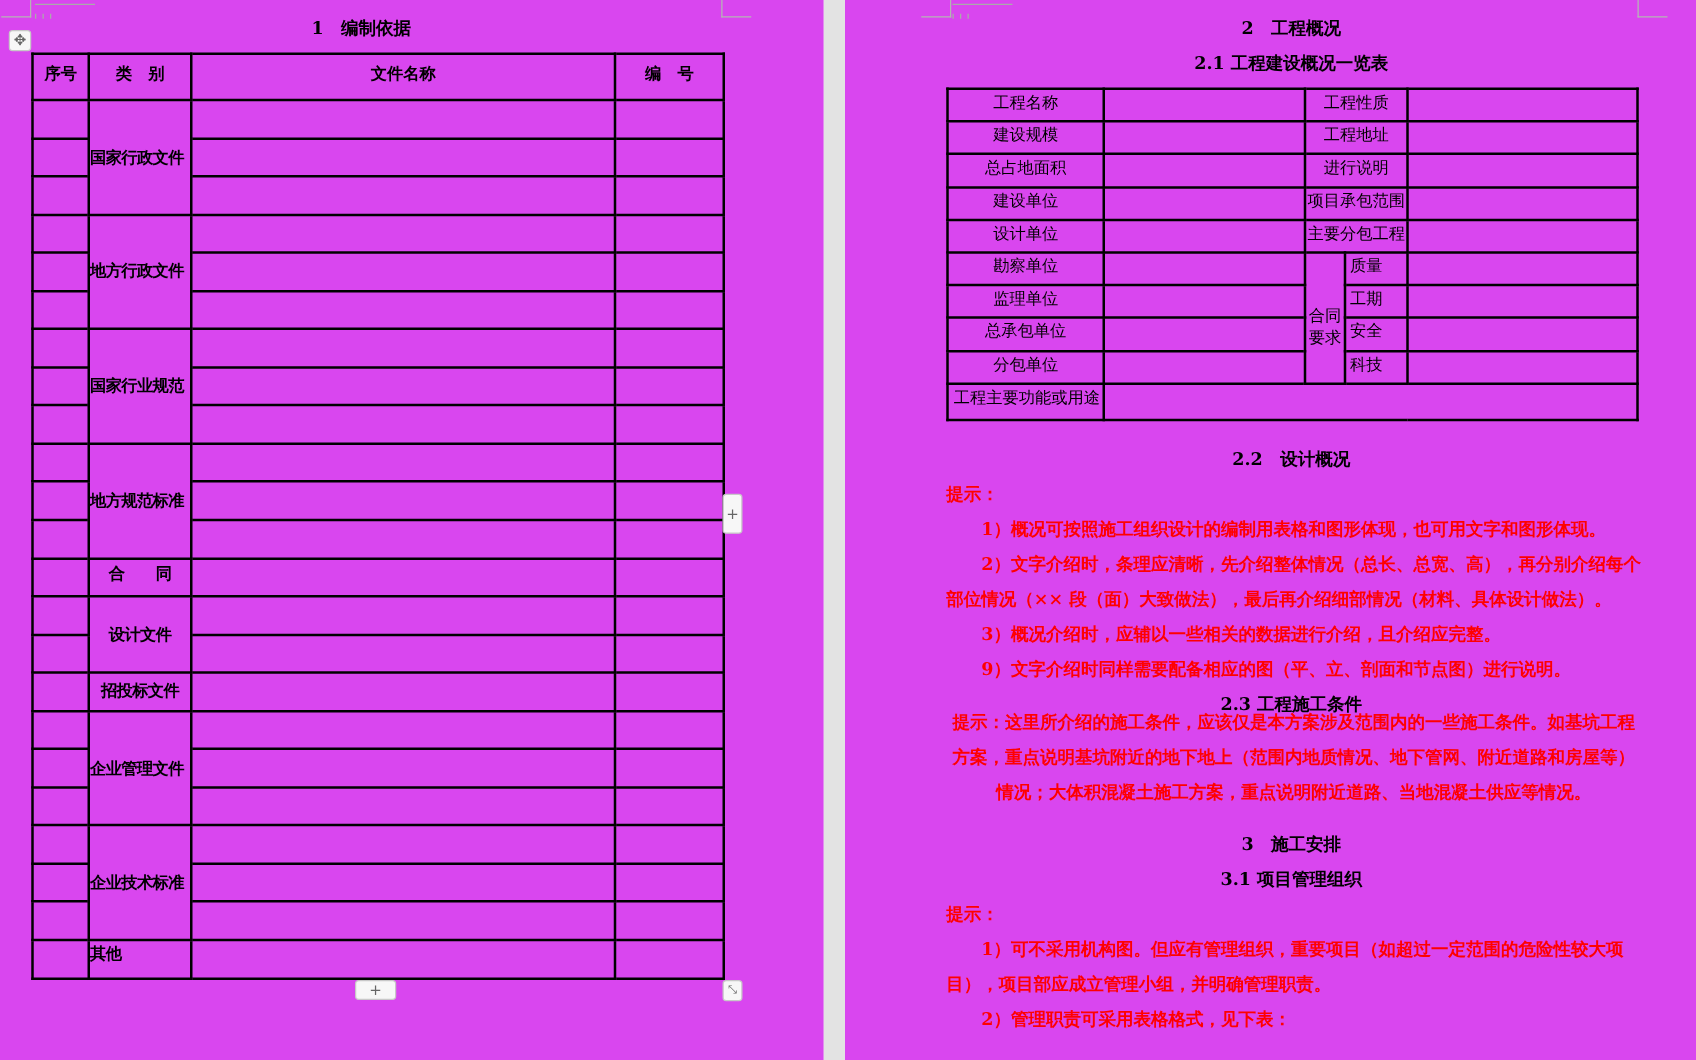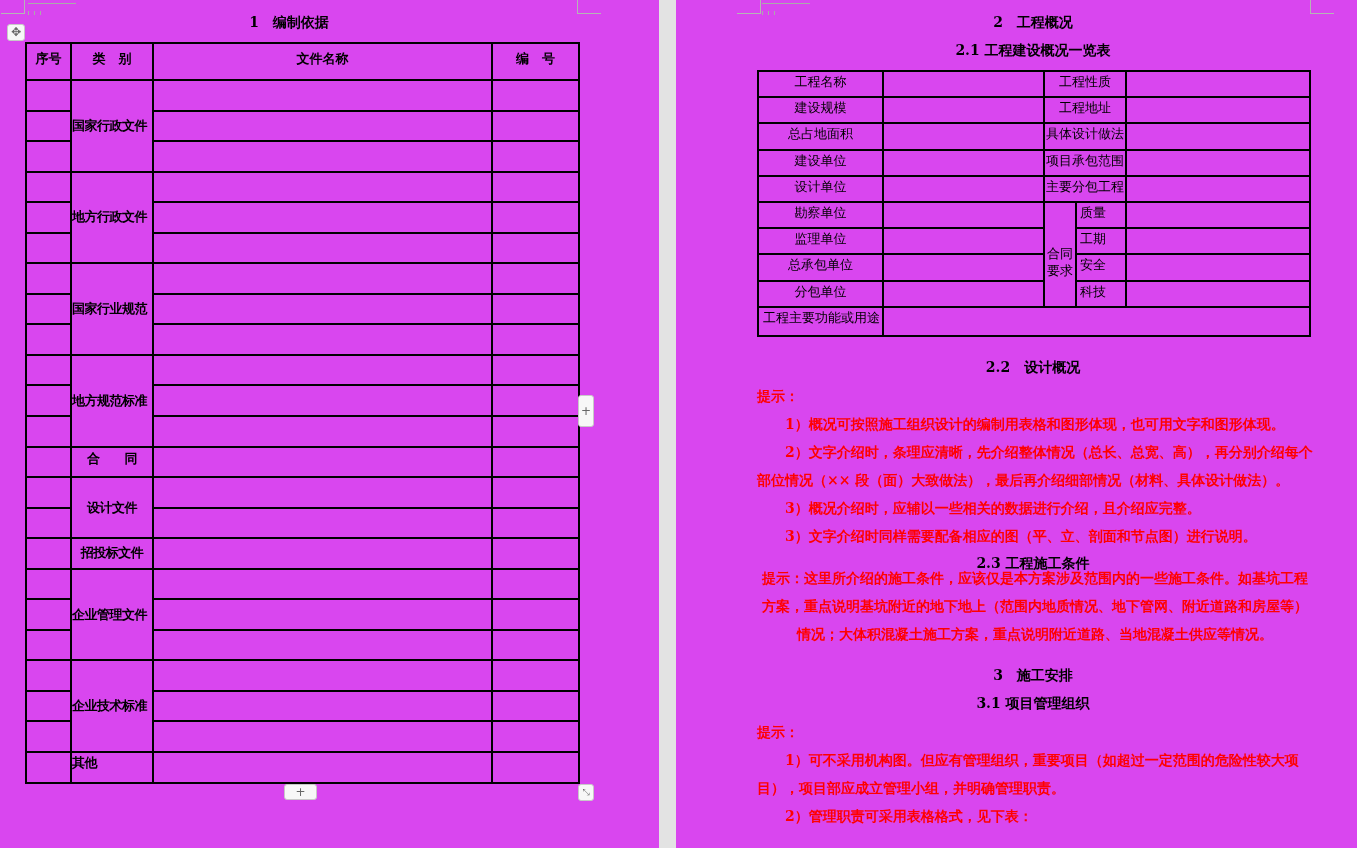--- a/index.html
+++ b/index.html
@@ -231,21 +231,21 @@
     </tr>
     <tr>
       <td>建设规模</td>
       <td></td>
       <td colspan="2">工程地址</td>
       <td></td>
     </tr>
     <tr>
       <td>总占地面积</td>
       <td></td>
-      <td colspan="2">具体设计做法</td>
+      <td colspan="2">进行说明</td>
       <td></td>
     </tr>
     <tr>
       <td>建设单位</td>
       <td></td>
       <td colspan="2">项目承包范围</td>
       <td></td>
     </tr>
     <tr>
       <td>设计单位</td>
@@ -283,21 +283,21 @@
       <td colspan="4"></td>
     </tr>
   </tbody>
 </table>
 
 <div class="heading" style="top:359px; left:757px; width:552px;">2.2　设计概况</div>
 <div class="para" style="top:382px;">提示：</div>
 <div class="para indent" style="top:410px;">1）概况可按照施工组织设计的编制用表格和图形体现，也可用文字和图形体现。</div>
 <div class="para indent" style="top:438px;">2）文字介绍时，条理应清晰，先介绍整体情况（总长、总宽、高），再分别介绍每个部位情况（×× 段（面）大致做法），最后再介绍细部情况（材料、具体设计做法）。</div>
 <div class="para indent" style="top:494px;">3）概况介绍时，应辅以一些相关的数据进行介绍，且介绍应完整。</div>
-<div class="para indent" style="top:522px;">3）文字介绍时同样需要配备相应的图（平、立、剖面和节点图）进行说明。</div>
+<div class="para indent" style="top:522px;">9）文字介绍时同样需要配备相应的图（平、立、剖面和节点图）进行说明。</div>
 
 <div class="heading" style="top:555px; left:757px; width:552px;">2.3 工程施工条件</div>
 <div class="para" style="top:564px;text-align:center;">提示：这里所介绍的施工条件，应该仅是本方案涉及范围内的一些施工条件。如基坑工程方案，重点说明基坑附近的地下地上（范围内地质情况、地下管网、附近道路和房屋等）情况；大体积混凝土施工方案，重点说明附近道路、当地混凝土供应等情况。</div>
 
 <div class="heading" style="top:667px; left:757px; width:552px;">3　施工安排</div>
 <div class="heading" style="top:695px; left:757px; width:552px;">3.1 项目管理组织</div>
 <div class="para" style="top:718px;">提示：</div>
 <div class="para indent" style="top:746px;">1）可不采用机构图。但应有管理组织，重要项目（如超过一定范围的危险性较大项目），项目部应成立管理小组，并明确管理职责。</div>
 <div class="para indent" style="top:802px;">2）管理职责可采用表格格式，见下表：</div>
 

